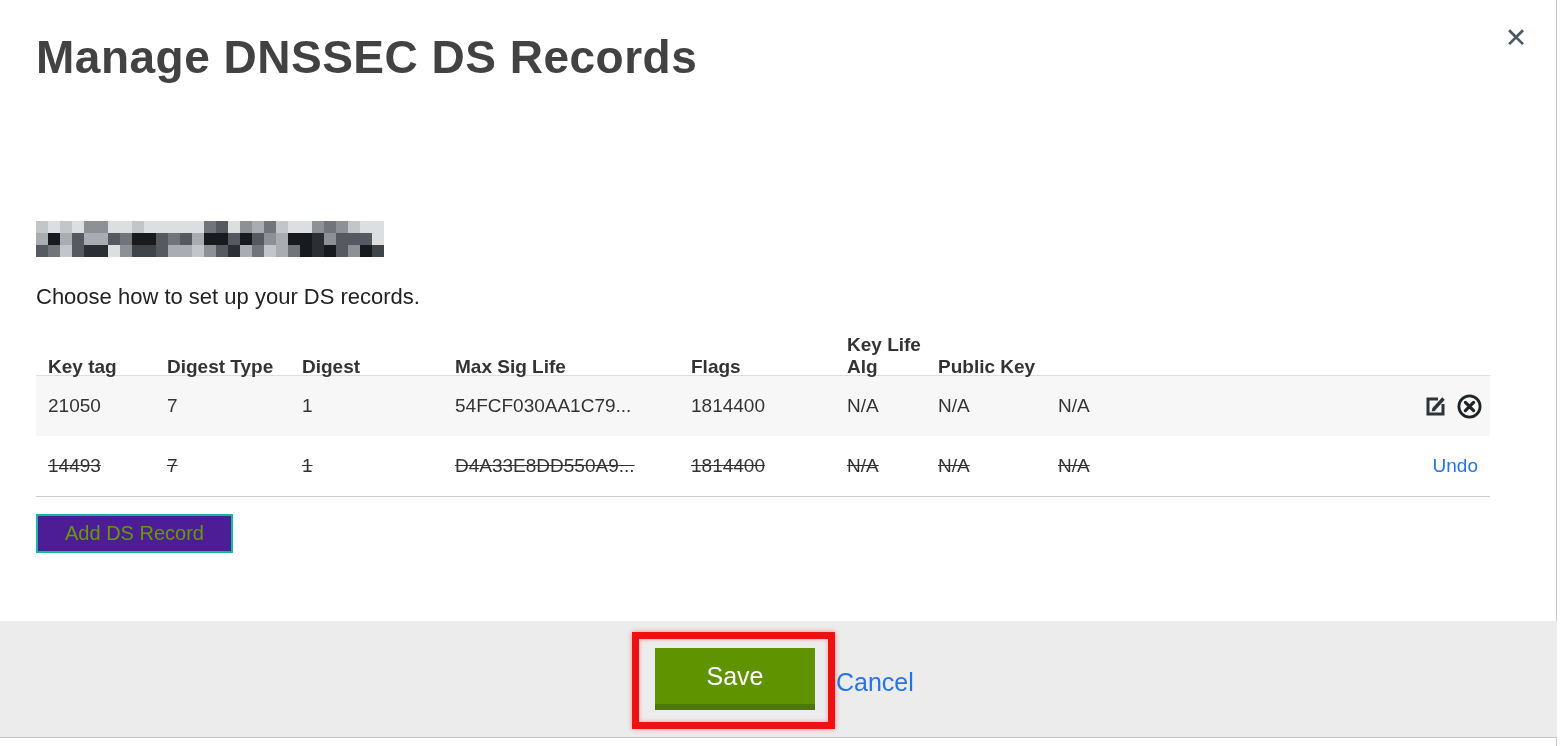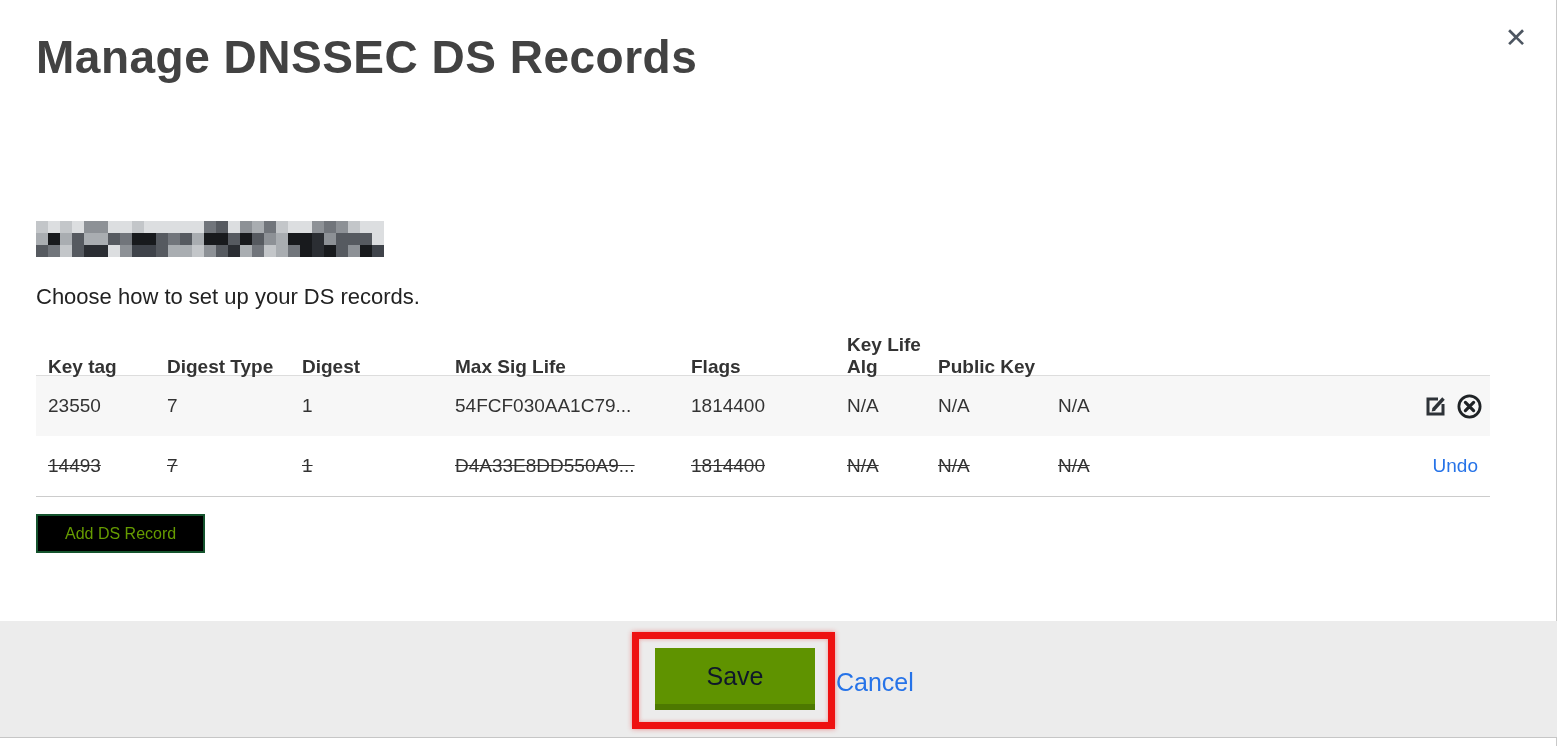--- a/index.html
+++ b/index.html
@@ -35,34 +35,34 @@
   .row-1 { border-bottom:1px solid #cccccc; }
   .row-1 .cell.strike { text-decoration:line-through; }
 
   .cell.actions { justify-content:flex-end; padding-right:6px; gap:3px; }
   .icon-btn { width:30px; height:30px; display:flex; align-items:center;
     justify-content:center; cursor:pointer; }
   .cell.undo-cell { justify-content:flex-end; padding-right:12px; }
   .undo-link { color:#2673e8; cursor:pointer; text-decoration:none; }
 
   .add-btn { position:absolute; left:36px; top:514px; height:39px;
-    padding:0 27px; background:#000000; border:2px solid #14532d;
-    color:#669c00; font-size:16px; font-family:inherit; cursor:pointer;
+    padding:0 27px; background:#4c1d95; border:2px solid #14b8a6;
+    color:#669c00; font-size:20px; font-family:inherit; cursor:pointer;
     display:flex; align-items:center; }
 
   .footer { position:absolute; left:0; top:621px; width:1557px; height:117px;
     background:#ececec; border-bottom:1px solid #c6c6c6; }
 
   .annotation-box { position:absolute; left:632px; top:11px; width:203px;
     height:97px; border:7px solid #ee1111; box-shadow:0 0 5px rgba(238,17,17,.45),
     inset 0 0 4px rgba(238,17,17,.35); pointer-events:none; }
 
   .save-btn { position:absolute; left:655px; top:27px; width:160px; height:62px;
     background:#5f9300; border:none; border-bottom:6px solid #4d7900;
-    color:#0f172a; font-size:25px; font-family:inherit; cursor:pointer; }
+    color:#ffffff; font-size:25px; font-family:inherit; cursor:pointer; }
 
   .cancel-link { position:absolute; left:836px; top:47px; font-size:25px;
     color:#2673e8; cursor:pointer; text-decoration:none; }
 
   svg { display:block; }
 </style>
 </head>
 <body>
 
 <div id="modal">
@@ -170,21 +170,21 @@
       <div class="cell">Digest Type</div>
       <div class="cell">Digest</div>
       <div class="cell">Max Sig Life</div>
       <div class="cell">Flags</div>
       <div class="cell">Key Life Alg</div>
       <div class="cell">Public Key</div>
       <div class="cell"></div>
     </div>
 
     <div class="t-row t-body-row row-0">
-      <div class="cell">23550</div>
+      <div class="cell">21050</div>
       <div class="cell">7</div>
       <div class="cell">1</div>
       <div class="cell">54FCF030AA1C79...</div>
       <div class="cell">1814400</div>
       <div class="cell">N/A</div>
       <div class="cell">N/A</div>
       <div class="cell">N/A</div>
       <div class="cell"></div>
       <div class="cell actions">
         <span class="icon-btn">

